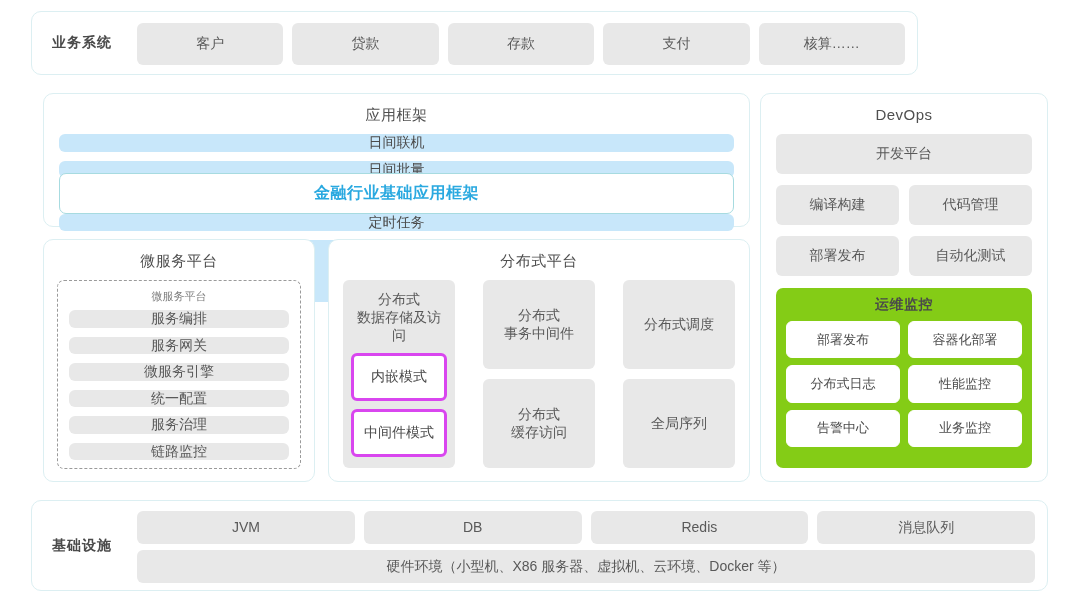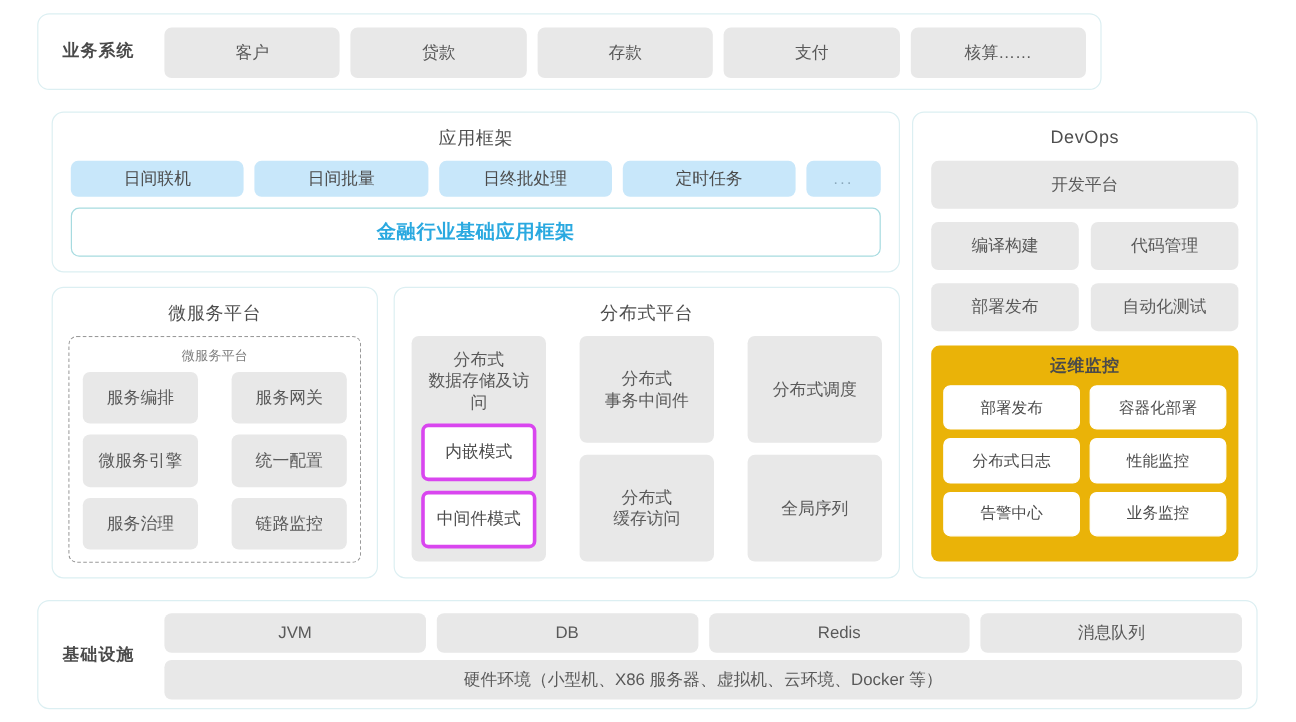--- a/index.html
+++ b/index.html
@@ -62,21 +62,21 @@
     position:absolute;left:105px;top:11px;right:12px;height:42px;
     display:flex;gap:9px;
   }
   #biz-chips .chip{flex:1;}
 
   
   #app-panel{left:43px;top:93px;width:707px;height:134px;}
   #app-title{position:absolute;left:0;top:12px;width:100%;}
   #app-chips{
     position:absolute;left:15px;top:40px;right:15px;height:30px;
-    display:flex;gap:9px;
+    display:flex;gap:9px;flex-direction:column;
   }
   #app-chips .chip{flex:1;font-size:14px;}
   #app-chips .chip.dots{flex:0 0 62px;font-size:13px;color:#8aa8bb;letter-spacing:2px;}
   #app-base{
     position:absolute;left:15px;top:79px;right:15px;height:39px;
     border:1px solid #a7dbe0;
     border-radius:7px;
     background:#ffffff;
     display:flex;align-items:center;justify-content:center;
     font-size:16px;color:#2aa9e0;font-weight:600;letter-spacing:.5px;
@@ -86,21 +86,21 @@
   #ms-panel{left:43px;top:239px;width:272px;height:243px;}
   #ms-title{position:absolute;left:0;top:12px;width:100%;}
   #ms-dashed{
     position:absolute;left:13px;top:40px;right:13px;bottom:12px;
     border:1px dashed #9a9a9a;border-radius:7px;
     box-sizing:border-box;
   }
   #ms-subtitle{position:absolute;left:0;top:8px;width:100%;}
   #ms-grid{
     position:absolute;left:11px;top:29px;right:11px;bottom:10px;
-    display:grid;grid-template-columns:1fr 1fr;grid-template-rows:1fr 1fr 1fr;
+    display:grid;grid-template-columns:1fr;grid-template-rows:1fr 1fr 1fr;
     gap:9px 28px;
   }
 
   
   #dp-panel{left:328px;top:239px;width:422px;height:243px;}
   #dp-title{position:absolute;left:0;top:12px;width:100%;}
   #dp-body{
     position:absolute;left:14px;top:40px;right:14px;bottom:13px;
     display:flex;gap:28px;
   }
@@ -121,21 +121,21 @@
 
   
   #do-panel{left:760px;top:93px;width:288px;height:389px;}
   #do-title{position:absolute;left:0;top:12px;width:100%;}
   #do-dev{position:absolute;left:15px;top:40px;right:15px;height:40px;}
   #do-row1{position:absolute;left:15px;top:91px;right:15px;height:40px;display:flex;gap:10px;}
   #do-row2{position:absolute;left:15px;top:142px;right:15px;height:40px;display:flex;gap:10px;}
   #do-row1 .chip,#do-row2 .chip{flex:1;}
   #do-mon{
     position:absolute;left:15px;top:194px;right:15px;bottom:13px;
-    background:#eab308;border-radius:7px;
+    background:#84cc16;border-radius:7px;
     box-sizing:border-box;padding:8px 10px 10px;
   }
   #do-mon-title{
     text-align:center;font-size:14px;color:#4a4a4a;font-weight:600;
     margin-bottom:7px;letter-spacing:.5px;
   }
   #do-mon-grid{
     display:grid;grid-template-columns:1fr 1fr;grid-template-rows:1fr 1fr 1fr;
     gap:7px 8px;height:126px;
   }

